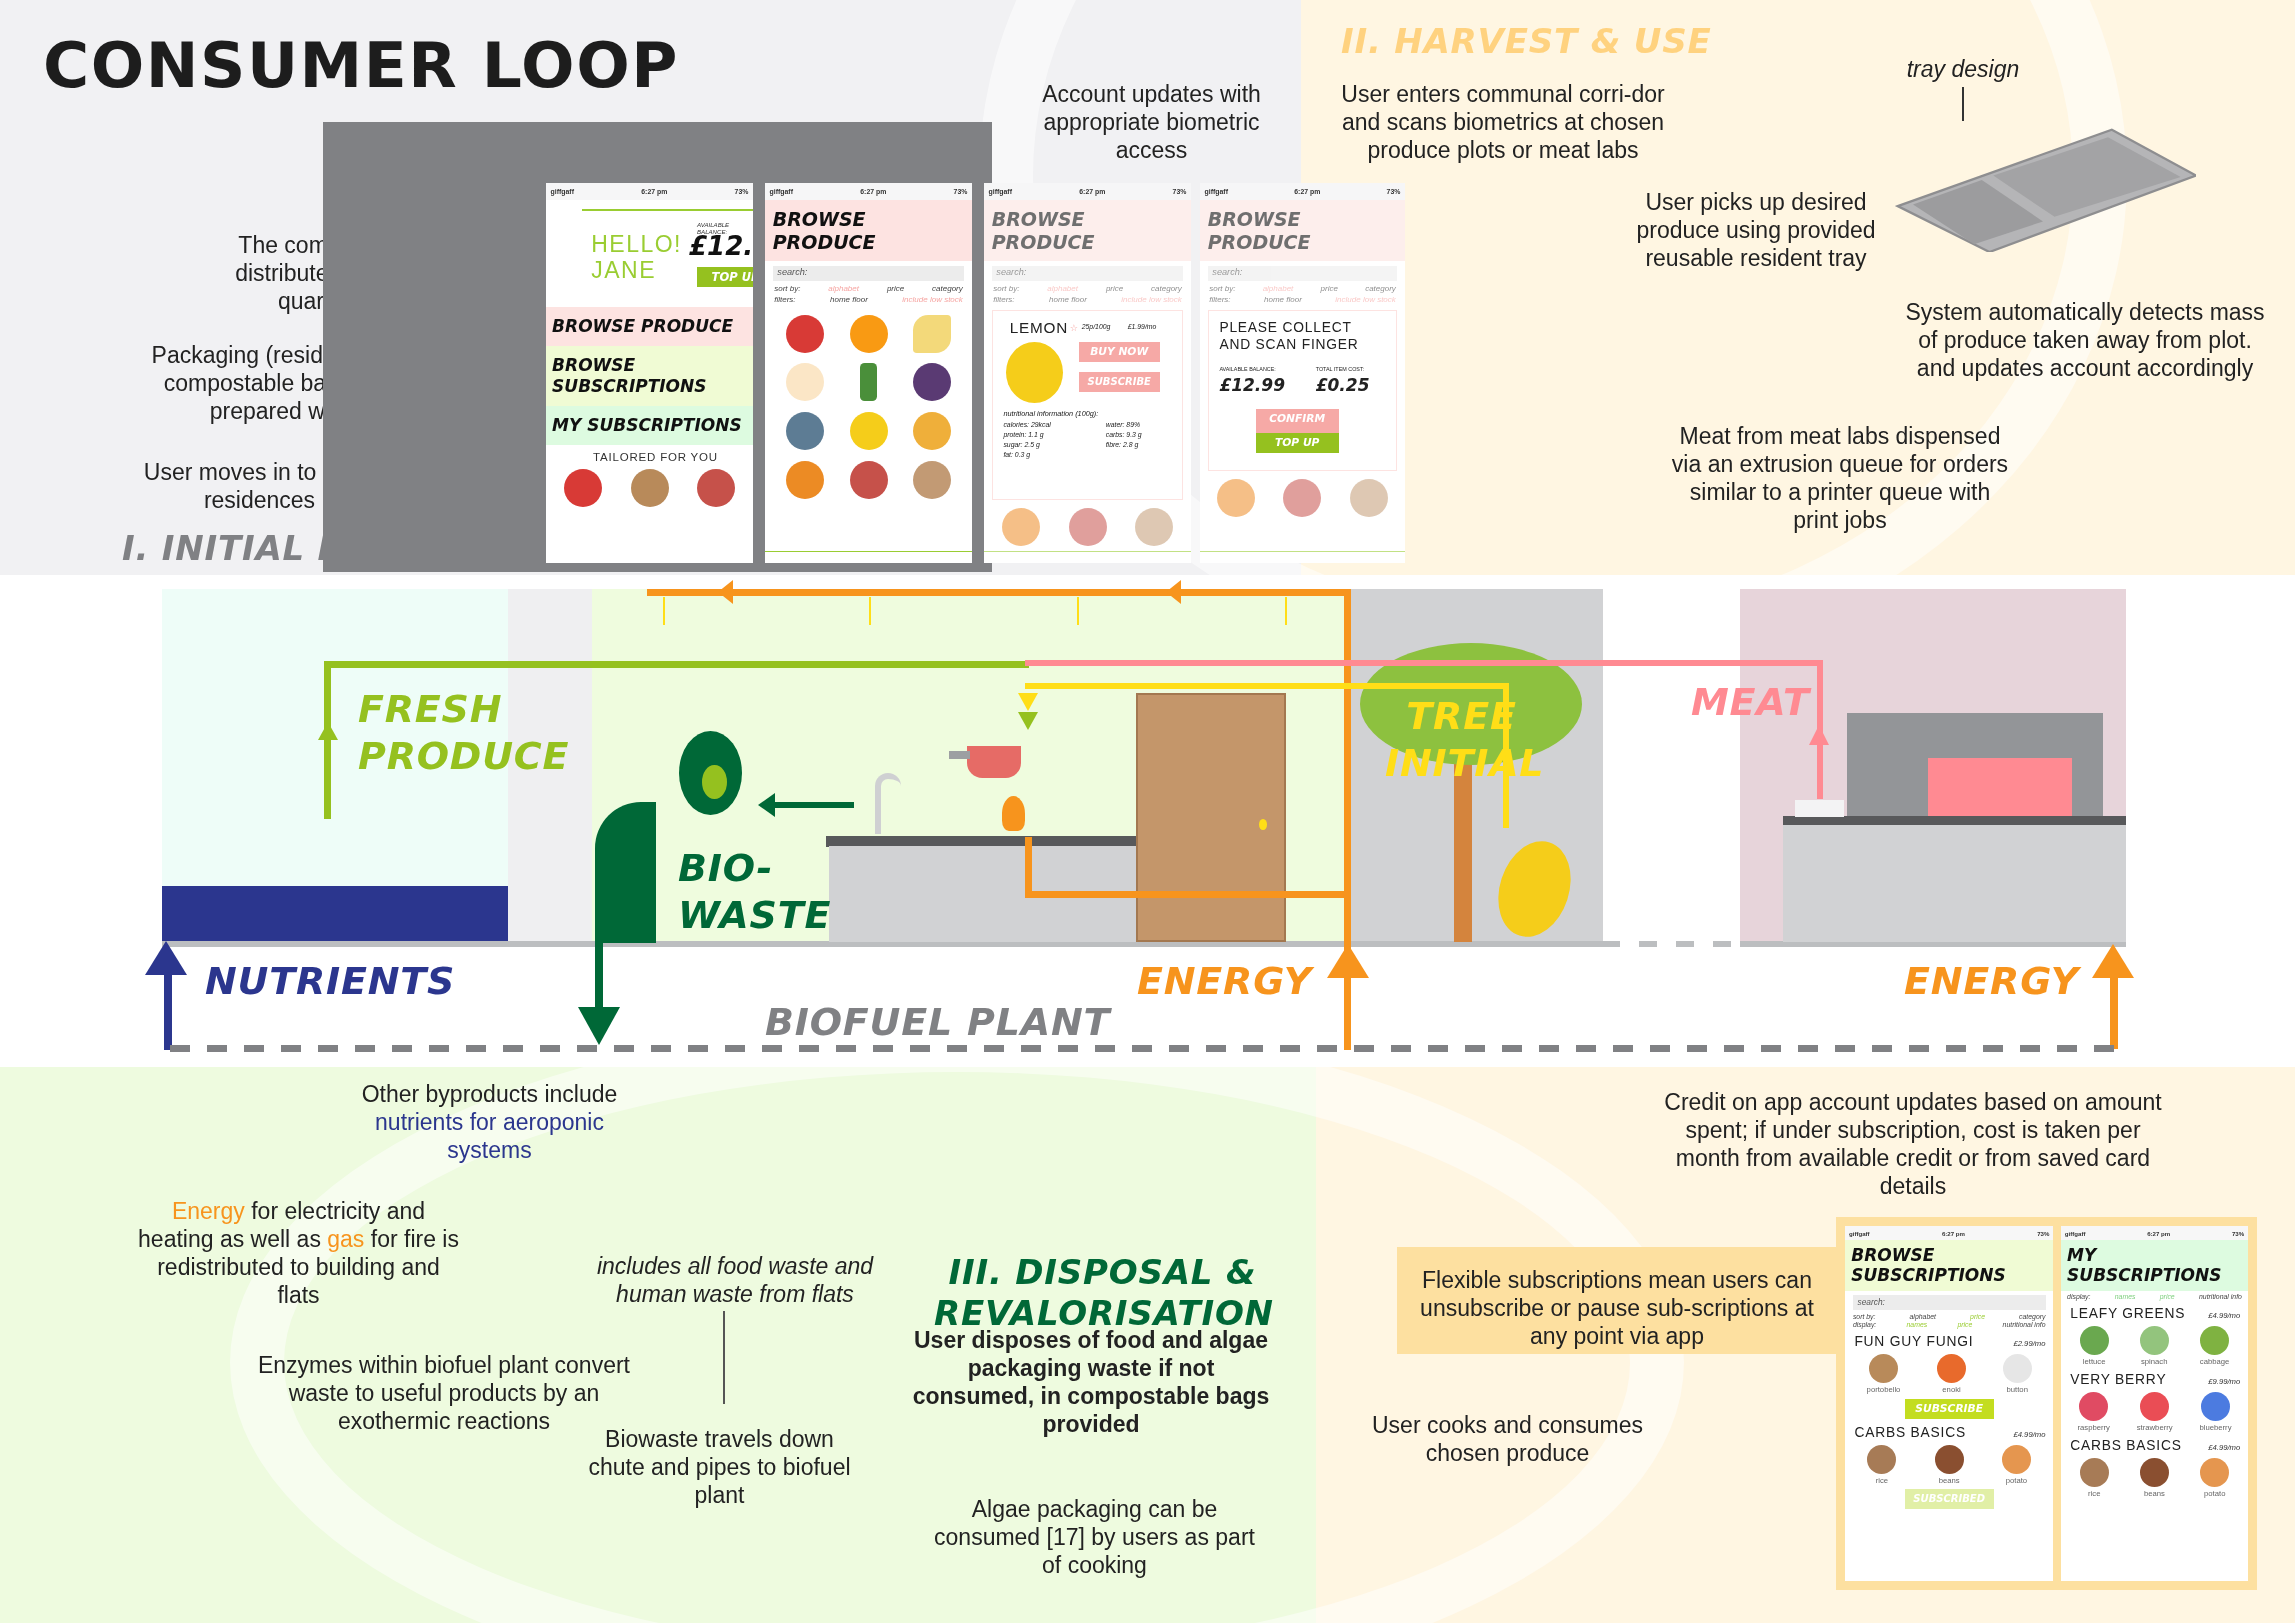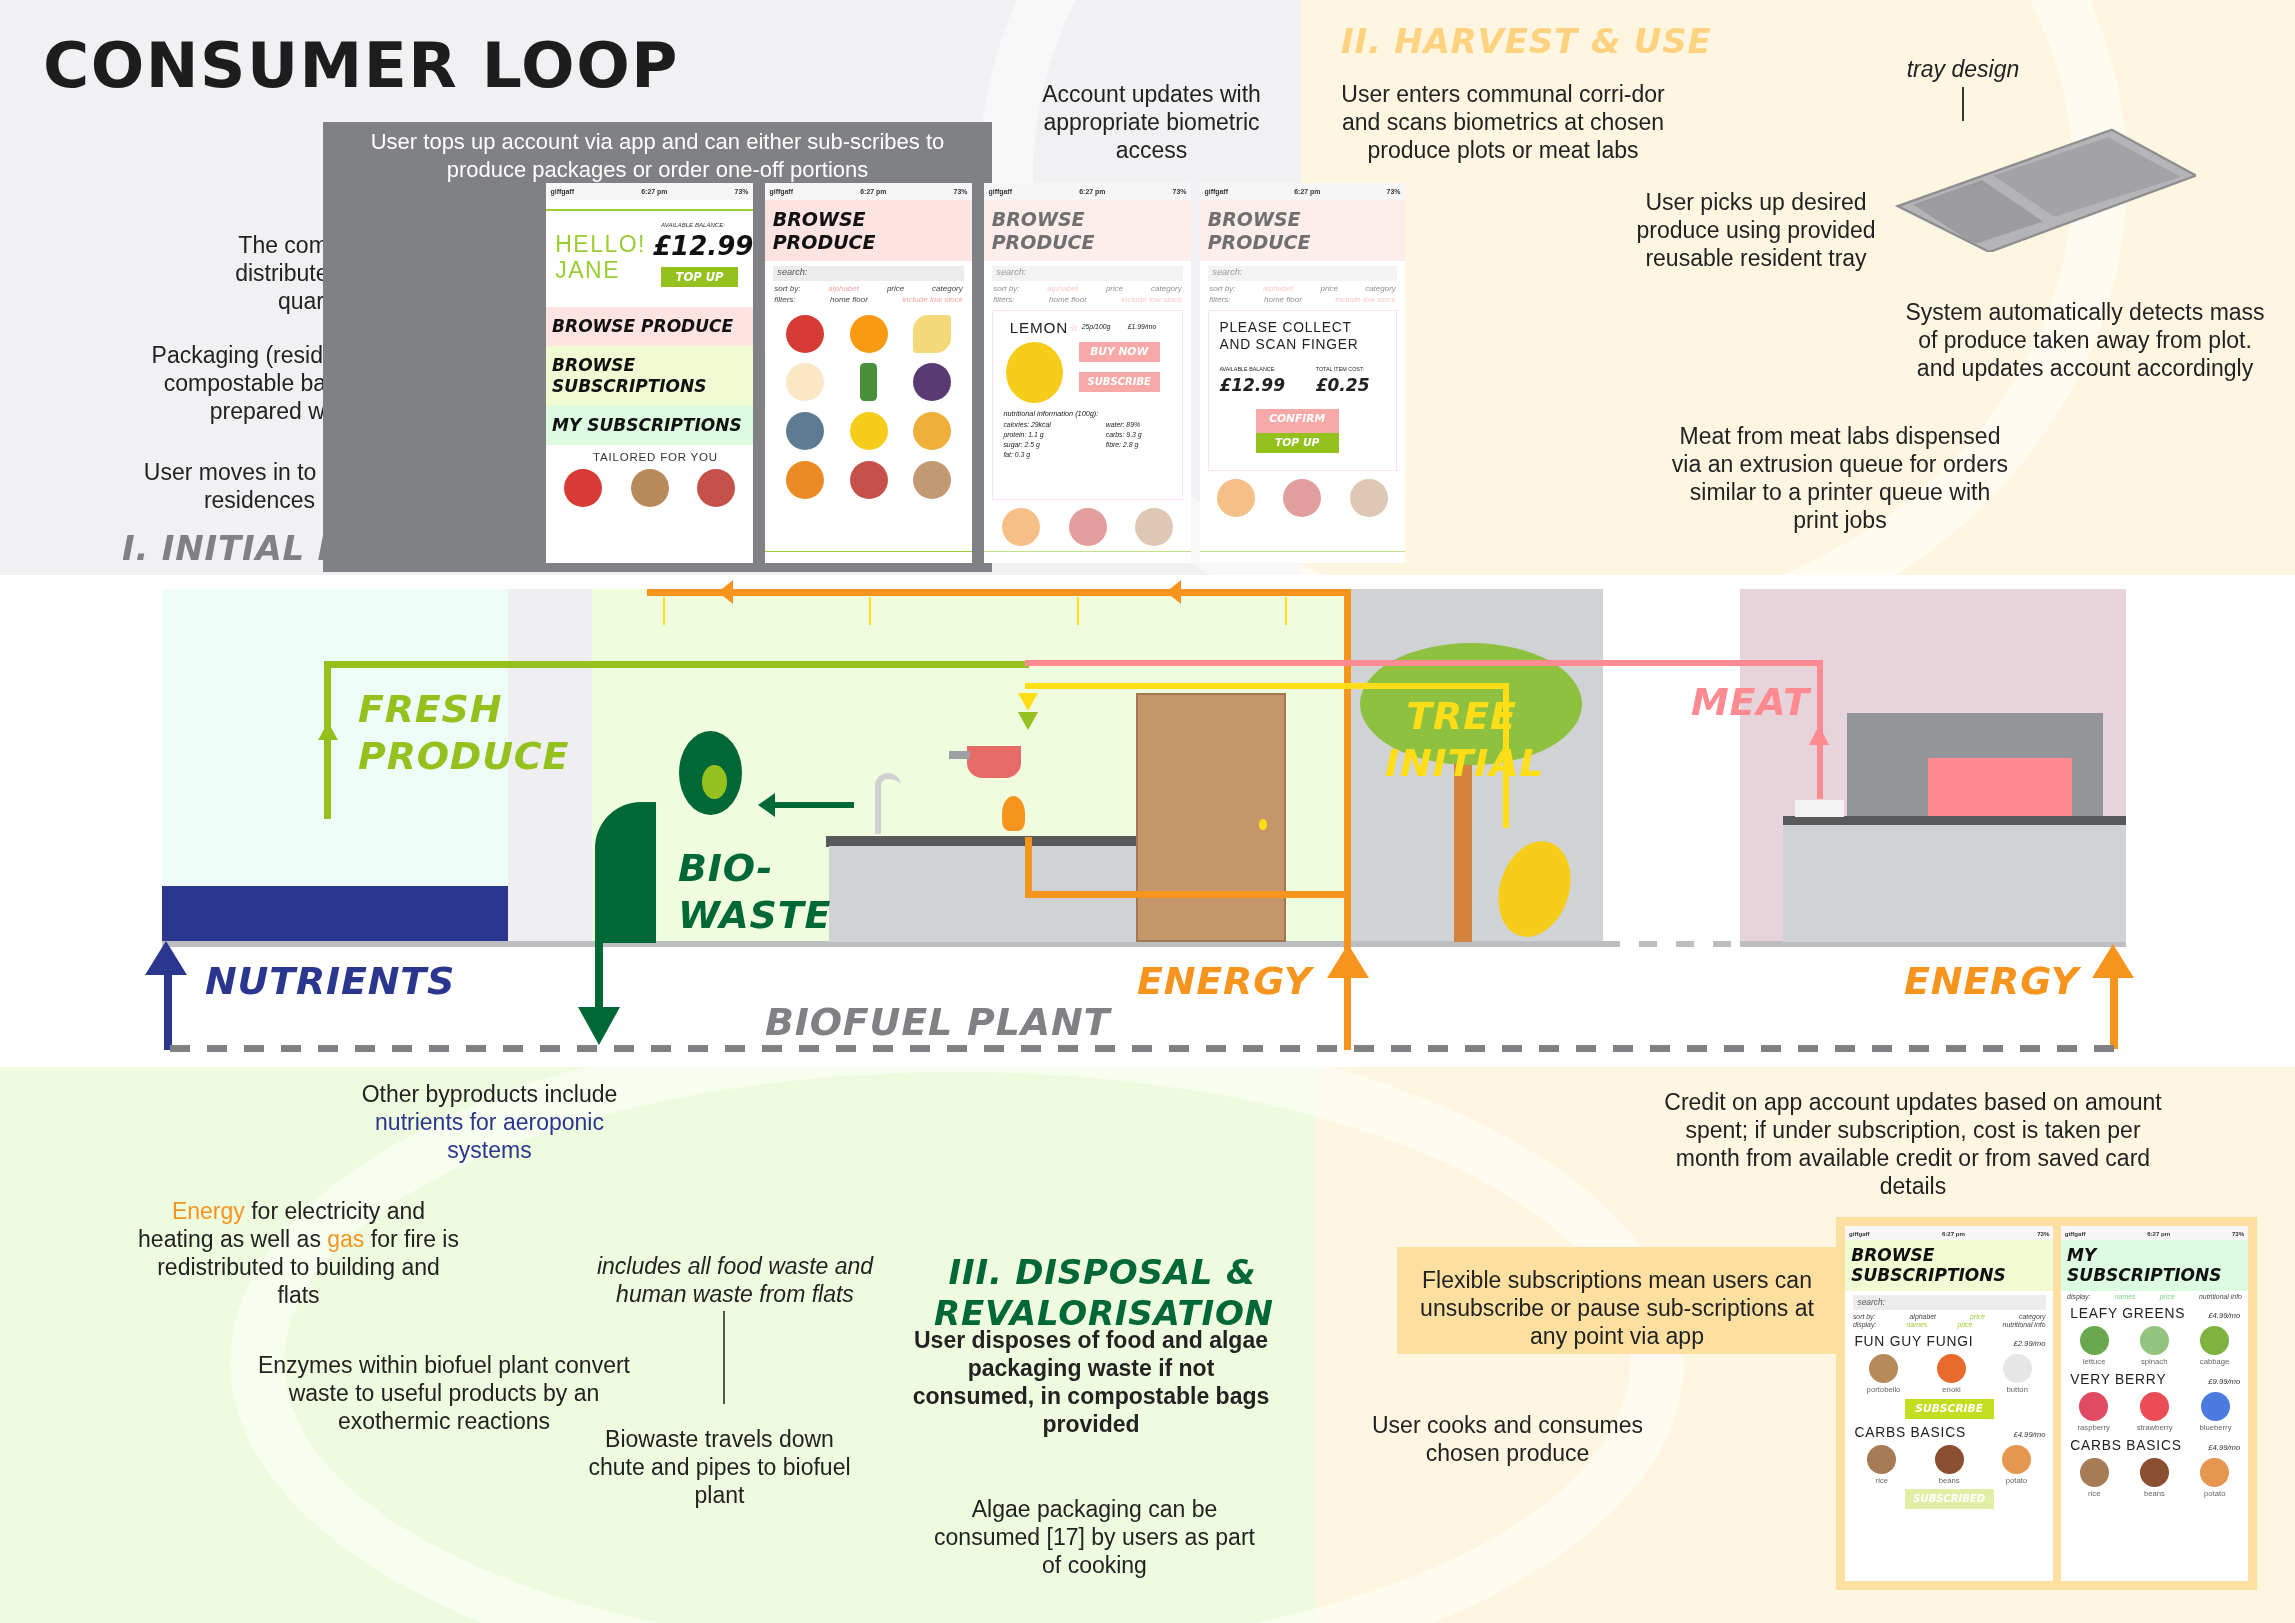--- a/index.html
+++ b/index.html
@@ -72,29 +72,28 @@
 
 <div class="heading" style="left:122px; top:528px; font-size:34px; color:#808184;">I. INITIAL PREP</div>
 <div class="heading" style="left:1341px; top:21.4px; font-size:34px; color:#ffd27f;">II. HARVEST &amp; USE</div>
 <div class="heading" style="left:934px; top:1252px; width:337px; text-align:center; font-size:34px; line-height:41px; color:#006837;">III. DISPOSAL &amp; REVALORISATION</div>
 
 <div class="note" style="left:214px; top:231px; width:321px;">The compostable bags are distributed in mailbox every quarter of the year.</div>
 <div class="note" style="left:145px; top:341px; width:306px;">Packaging (resident tray and compostable bags) comes prepared with flat</div>
 <div class="note" style="left:122px; top:458px; width:275px;">User moves in to Eight residences</div>
 
 <div class="abs" id="phone-panel">
-  <div class="abs" id="phone-panel-caption">User tops up account via app and can either sub-scribes to produce packages or order one-off portions</div>
 
   <div class="phone" style="left:223px; top:61px;">
     <div class="status">
       <span>giffgaff</span>
       <span>6:27 pm</span>
       <span>73%</span>
     </div>
-    <div style="position:relative; height:107px;">
+    <div style="position:relative; height:107px;margin-left:36px;">
       <div class="abs" style="left:0; top:9.2px; width:100%; height:1.5px; background:#9acd32;"></div>
       <div class="abs" style="left:9.2px; top:31px; width:92px; font-size:23px; line-height:26px; color:#9acd32; font-weight:300; letter-spacing:1.5px;">HELLO! JANE</div>
       <div class="abs" style="left:115px; top:21.4px; font-size:6.1px; font-style:italic; color:#333;">AVAILABLE BALANCE:</div>
       <div class="abs" style="left:107px; top:31px; font-size:26px; font-weight:bold; font-style:italic; font-family:'DejaVu Sans',sans-serif; color:#111;">£12.99</div>
       <div class="abs btn" style="left:115px; top:67px; width:77px; height:20px; line-height:20px; background:#95c11f; font-size:11.5px;">TOP UP</div>
     </div>
     <div class="hdr" style="background:#fde3e1; font-size:17px; line-height:20.7px; padding:9.2px 6.1px;">BROWSE PRODUCE</div>
     <div class="hdr" style="background:#f0fbd4; font-size:17px; line-height:20.7px; padding:9.2px 6.1px;">BROWSE SUBSCRIPTIONS</div>
     <div class="hdr" style="background:#ddfbe0; font-size:17px; line-height:20.7px; padding:9.2px 6.1px;">MY SUBSCRIPTIONS</div>
     <div style="padding:6.1px 6.1px 3.1px 6.1px; font-size:11.5px; color:#333; letter-spacing:0.8px; font-weight:300;margin-left:41px;">TAILORED FOR YOU</div>

